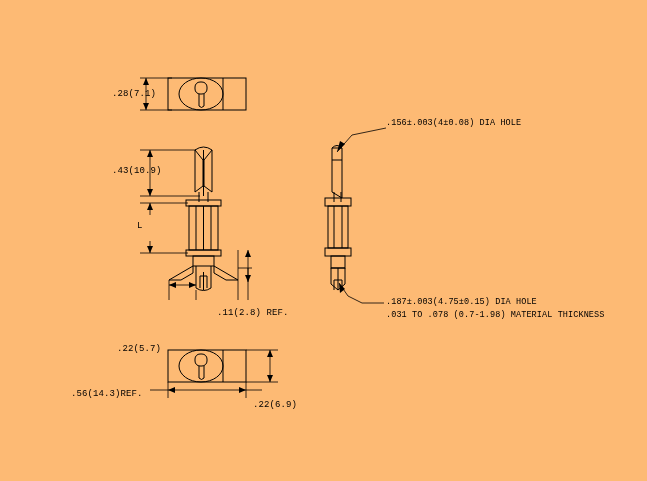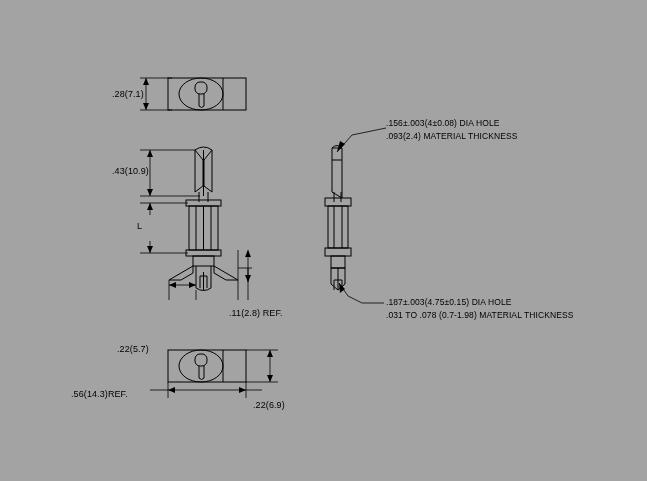--- a/index.html
+++ b/index.html
@@ -4,22 +4,22 @@
 <style>
   html, body {
     margin: 0;
     padding: 0;
     background: #ffffff;
   }
   #sheet {
     position: relative;
     width: 647px;
     height: 481px;
-    background: #a3a3a3;
-    font-family: Liberation Sans, sans-serif;
+    background: #fdba74;
+    font-family: Liberation Mono, monospace;
     color: #000000;
     overflow: hidden;
   }
   .lbl {
     position: absolute;
     font-size: 9px;
     line-height: 11px;
     white-space: nowrap;
     color: #000;
     letter-spacing: 0.1px;
@@ -199,25 +199,24 @@
   </svg>
 
   <div class="lbl" style="left:112px; top:89px;">.28(7.1)</div>
 
   <div class="lbl" style="left:112px; top:166px;">.43(10.9)</div>
 
   <div class="lbl" style="left:137px; top:221px;">L</div>
 
   <div class="lbl" style="left:117px; top:308px;margin-top:36px;">.22(5.7)</div>
 
-  <div class="lbl" style="left:217px; top:308px;margin-left:12px;">.11(2.8) REF.</div>
+  <div class="lbl" style="left:217px; top:308px;">.11(2.8) REF.</div>
 
   <div class="lbl" style="left:71px; top:389px;">.56(14.3)REF.</div>
 
   <div class="lbl" style="left:253px; top:400px;">.22(6.9)</div>
 
   <div class="lbl small" style="left:386px; top:118px;">.156±.003(4±0.08) DIA HOLE</div>
-  <div class="lbl small" style="left:386px; top:131px;">.093(2.4) MATERIAL THICKNESS</div>
 
   <div class="lbl small" style="left:386px; top:297px;">.187±.003(4.75±0.15) DIA HOLE</div>
   <div class="lbl small" style="left:386px; top:310px;">.031 TO .078 (0.7-1.98) MATERIAL THICKNESS</div>
 
 </div>
 
 </body></html>

